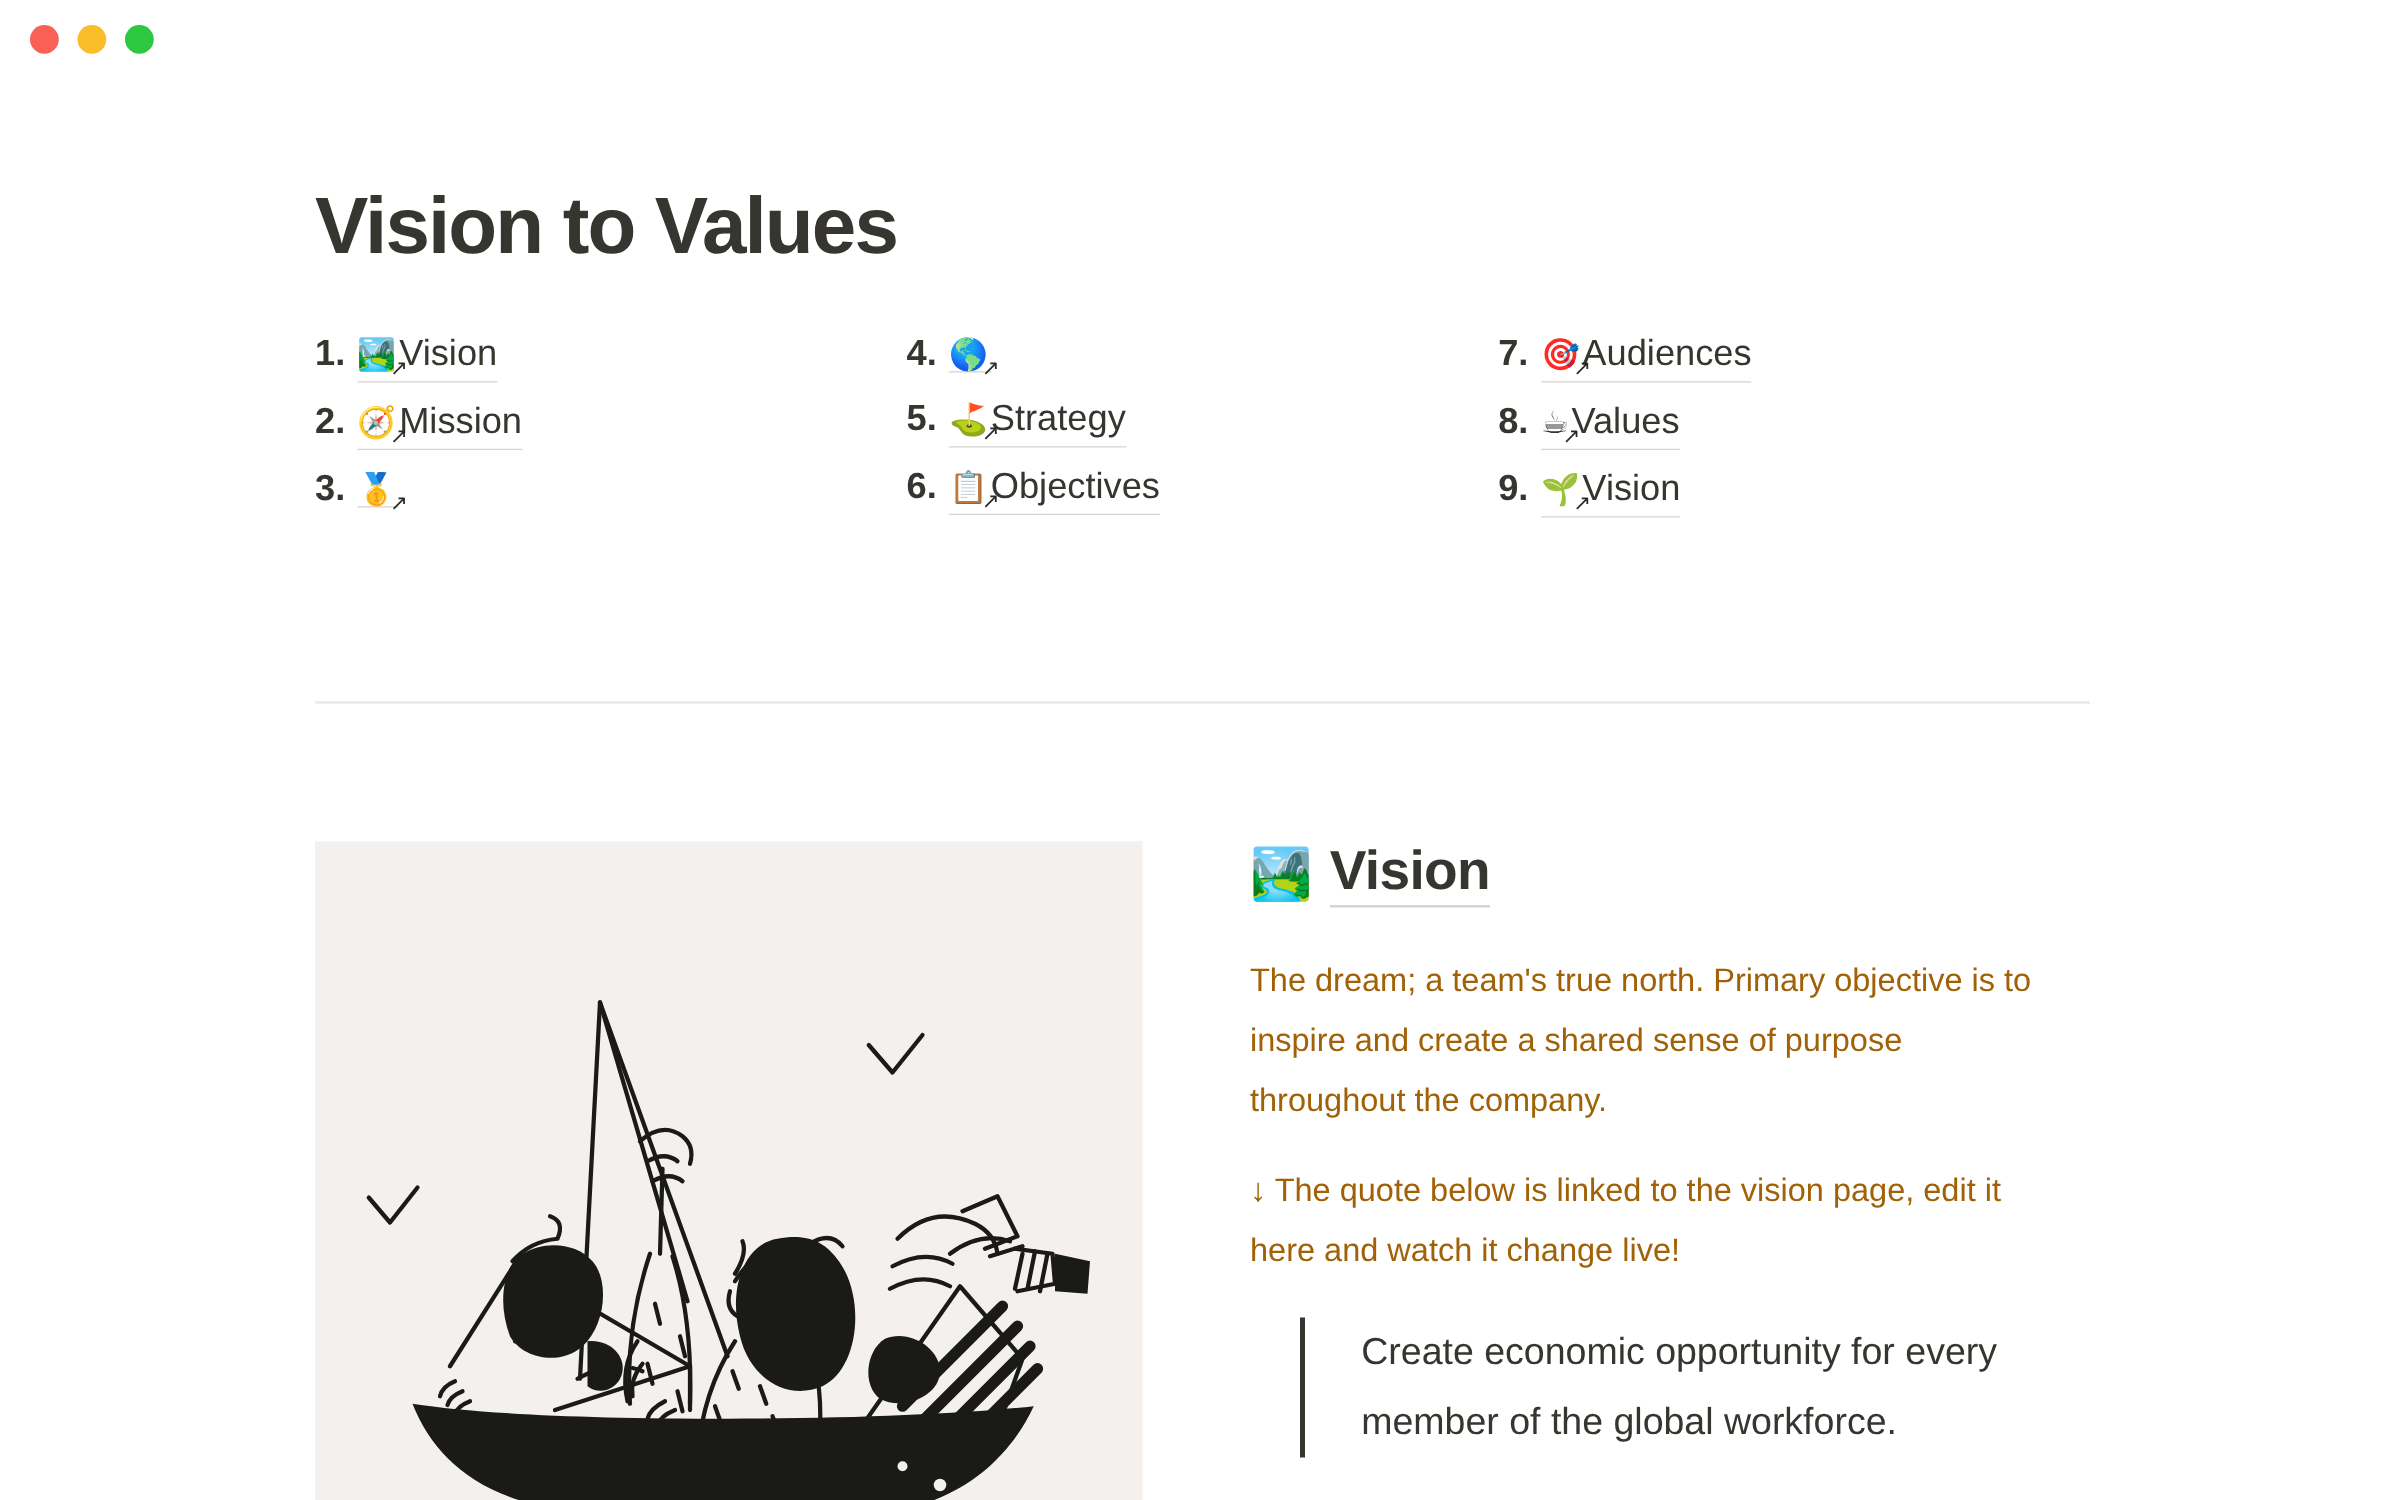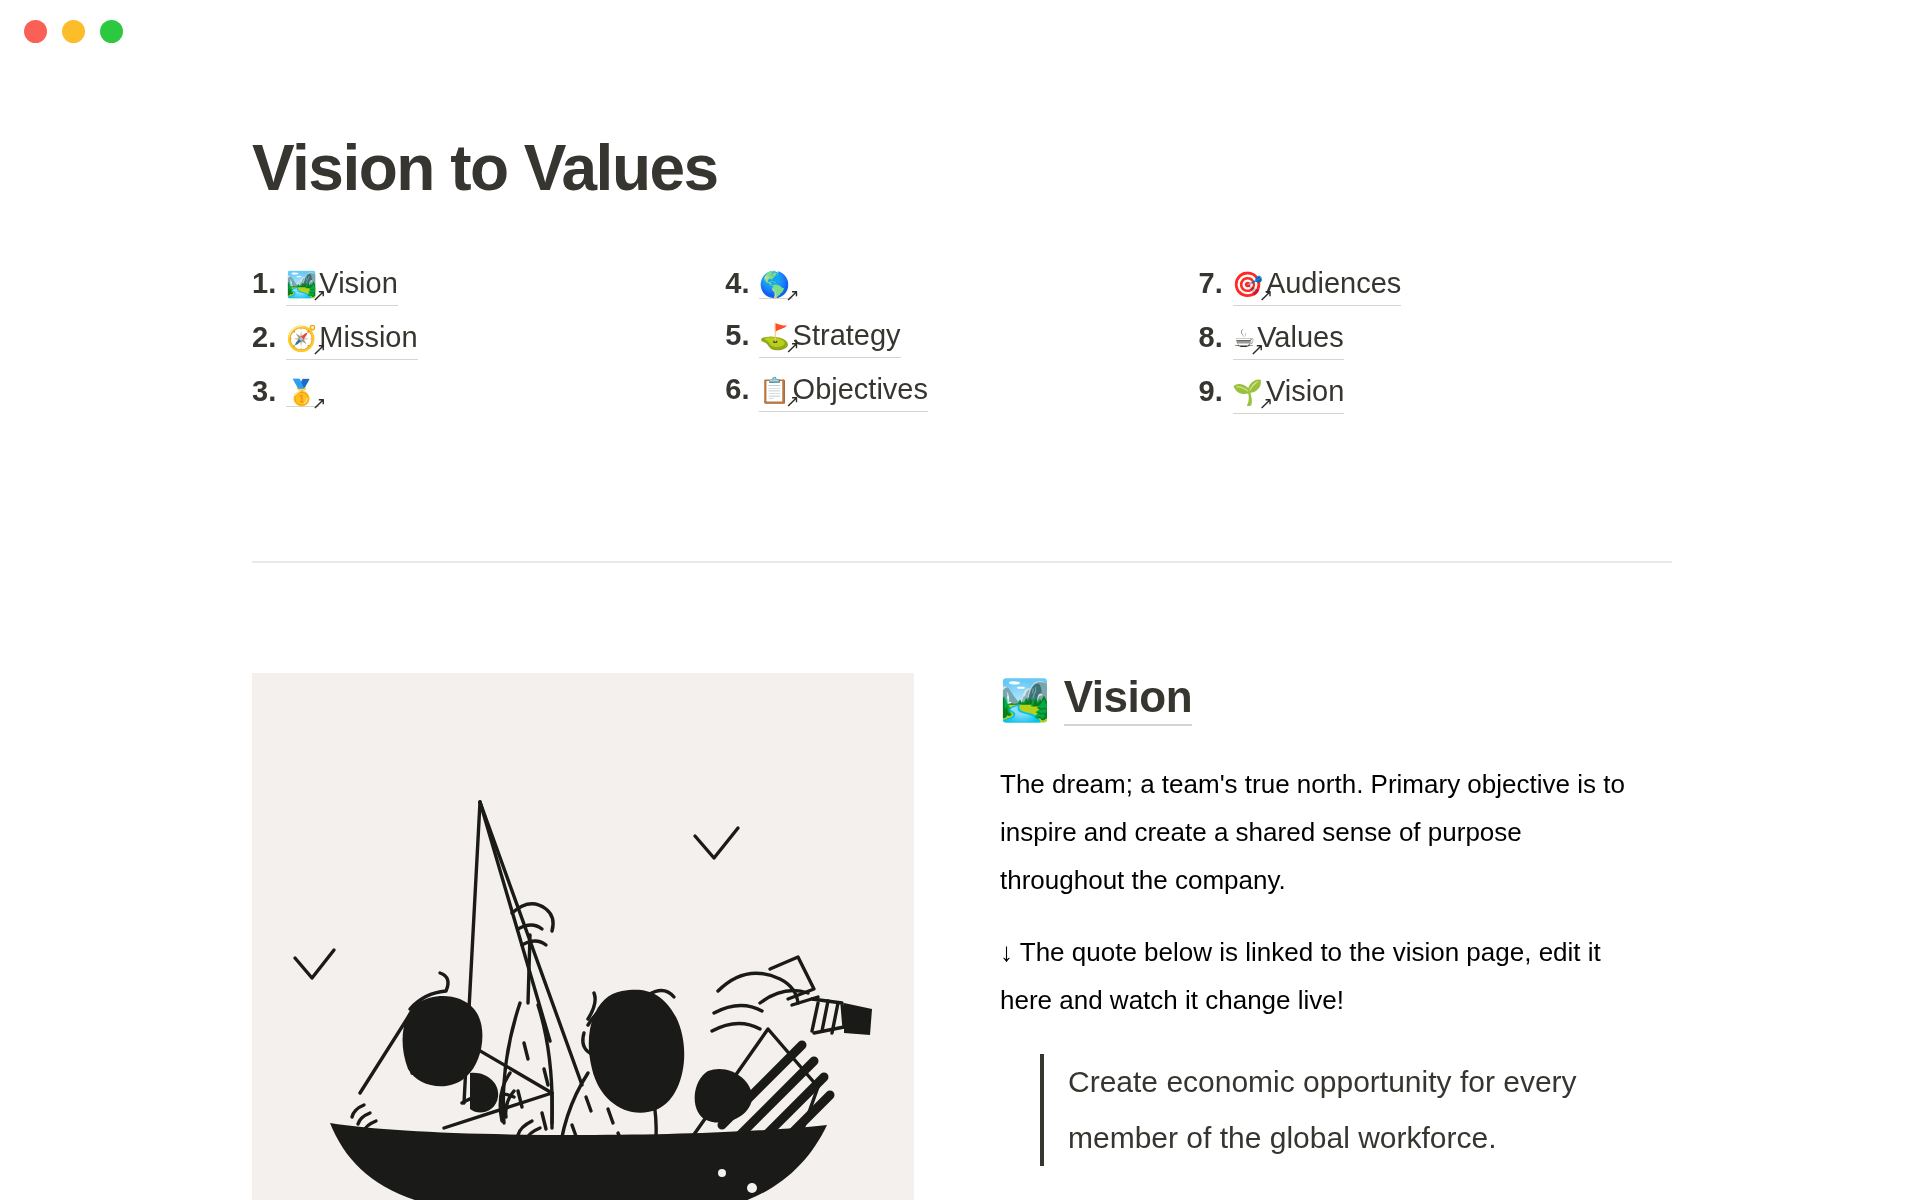--- a/index.html
+++ b/index.html
@@ -49,21 +49,21 @@
     left: 0;
     width: 1920px;
     height: 1138px;
     background: #ffffff;
     overflow: hidden;
   }
 
   .page-title {
     position: absolute;
     left: 252px;
-    top: 28px;
+    top: 40px;
     font-size: 64px;
     font-weight: 700;
     letter-spacing: -1.5px;
     color: #373530;
     line-height: 1.1;
     white-space: nowrap;
   }
 
   
   .toc {
@@ -174,28 +174,28 @@
     color: #373530;
     letter-spacing: -0.5px;
     border-bottom: 2px solid #d6d4d0;
     padding-bottom: 3px;
     line-height: 1.1;
   }
 
   .vision-para {
     font-size: 26px;
     line-height: 48px;
-    color: #000000;
+    color: #a16207;
     max-width: 640px;
     margin: 0 0 24px 0;
   }
 
   .quote {
     border-left: 4px solid #37352f;
-    padding-left: 24px;
+    padding-left: 45px;
     margin-top: 30px;
     max-width: 620px;
   }
   .quote-text {
     font-size: 30px;
     line-height: 56px;
     color: #37352f;
     margin: 0;
   }
 </style>

